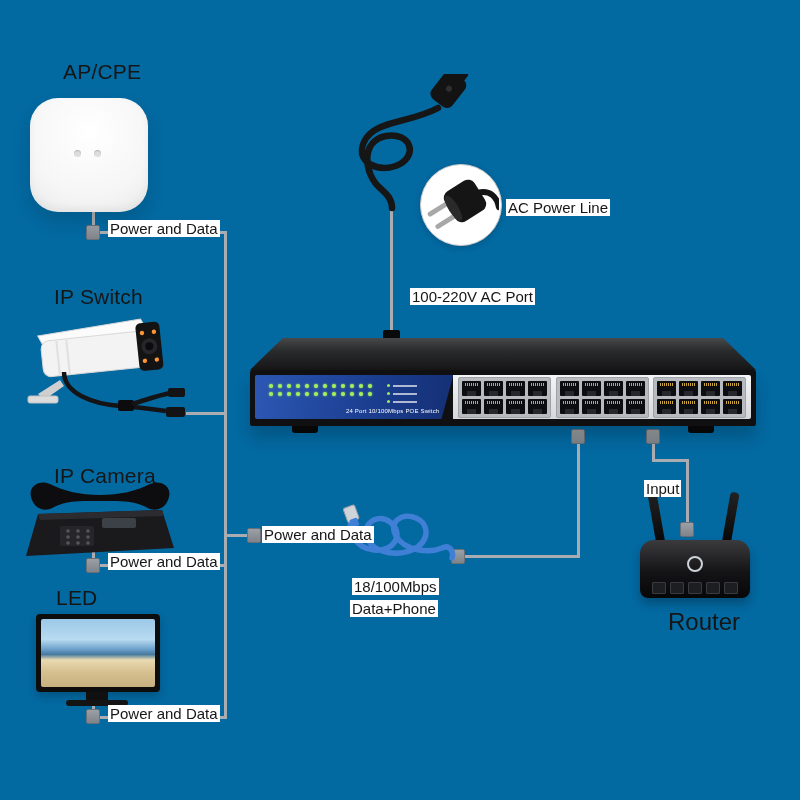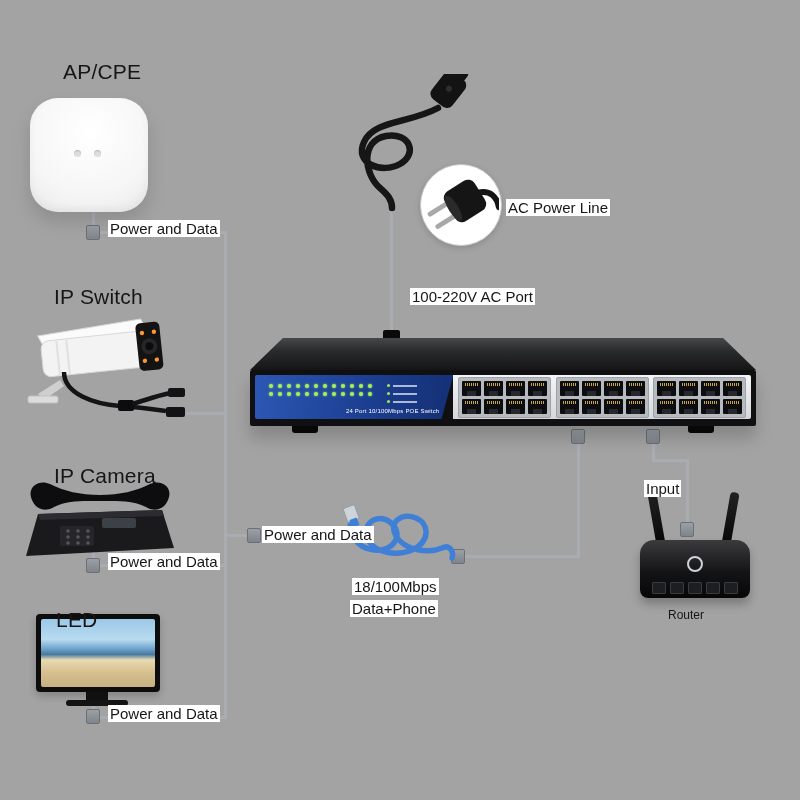--- a/index.html
+++ b/index.html
@@ -1,16 +1,16 @@
 <!DOCTYPE html>
 <html><head>
 <meta charset="utf-8">
 <style>
   html,body{margin:0;padding:0;background:#fff;}
-  .canvas{position:relative;width:800px;height:800px;background:#a3a3a3;overflow:hidden;
+  .canvas{position:relative;width:800px;height:800px;background:#0369a1;overflow:hidden;
           font-family:"Liberation Sans",sans-serif;color:#1a1a1a;}
   
   .lbl{position:absolute;white-space:nowrap;z-index:6;color:#161616;}
   .lbl.big{font-size:21px;letter-spacing:.2px;}
   .lbl.small{font-size:15px;background:#fff;padding:0 2px;}
   
   .line{position:absolute;background:#a9adb2;z-index:1;}
   .conn{position:absolute;width:12px;height:13px;z-index:2;border-radius:2px;
         background:linear-gradient(#9aa0a6,#7e848a);border:1px solid #6a7076;}
   
@@ -145,21 +145,21 @@
       <circle cx="44" cy="63" r="1.8"></circle>
         <circle cx="54" cy="63" r="1.8"></circle>
         <circle cx="64" cy="63" r="1.8"></circle>
       <circle cx="44" cy="69" r="1.8"></circle>
         <circle cx="54" cy="69" r="1.8"></circle>
         <circle cx="64" cy="69" r="1.8"></circle>
     </g>
   </svg>
   <div class="lbl small" style="left:108px;top:553px;">Power and Data</div>
 
-  <div class="lbl big" style="left:56px;top:586px;margin-top:22px;">LED</div>
+  <div class="lbl big" style="left:56px;top:586px;">LED</div>
   <div class="tv-frame">
     <div class="tv-screen"></div>
   </div>
   <div class="tv-neck"></div>
   <div class="tv-base"></div>
   <div class="lbl small" style="left:108px;top:705px;">Power and Data</div>
 
   <svg class="gfx" style="left:330px;top:74px;" width="155" height="140" viewBox="0 0 155 140">
     <path d="M 108,34 C 78,50 44,46 34,68 C 24,90 52,100 70,90 C 88,80 80,58 56,62 C 30,67 34,100 50,114 C 58,121 62,126 62,134" stroke="#161616" stroke-width="6.5" fill="none" stroke-linecap="round"></path>
     <g transform="translate(112,22) rotate(38)">
@@ -285,15 +285,15 @@
   <div class="router-body">
     <div class="router-logo"></div>
     <div class="router-ports">
       <div class="rport"></div>
       <div class="rport"></div>
       <div class="rport"></div>
       <div class="rport"></div>
       <div class="rport"></div>
     </div>
   </div>
-  <div class="lbl" style="left:668px;top:608px;font-size:12px;">Router</div>
+  <div class="lbl" style="left:668px;top:608px;font-size:24px;">Router</div>
 
 </div>
 
 </body></html>

